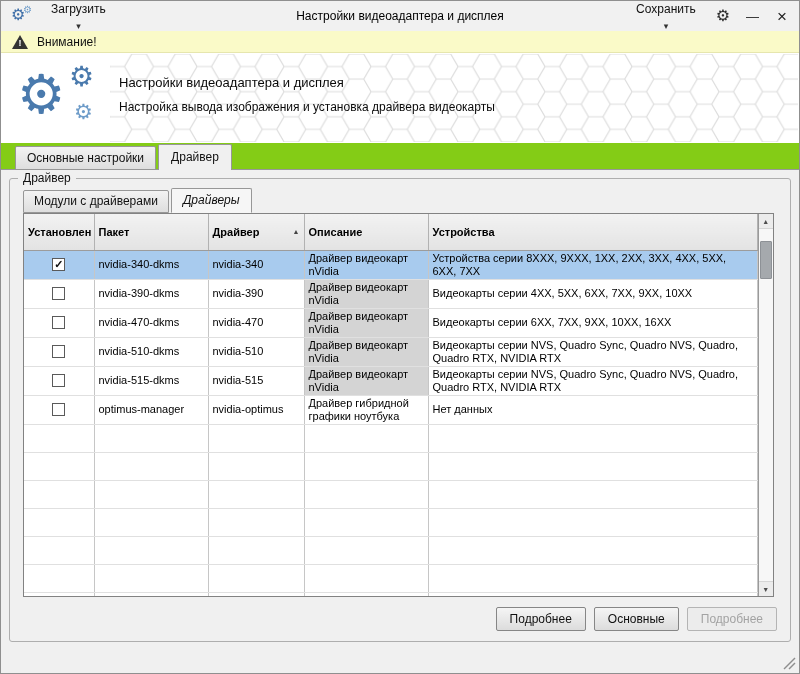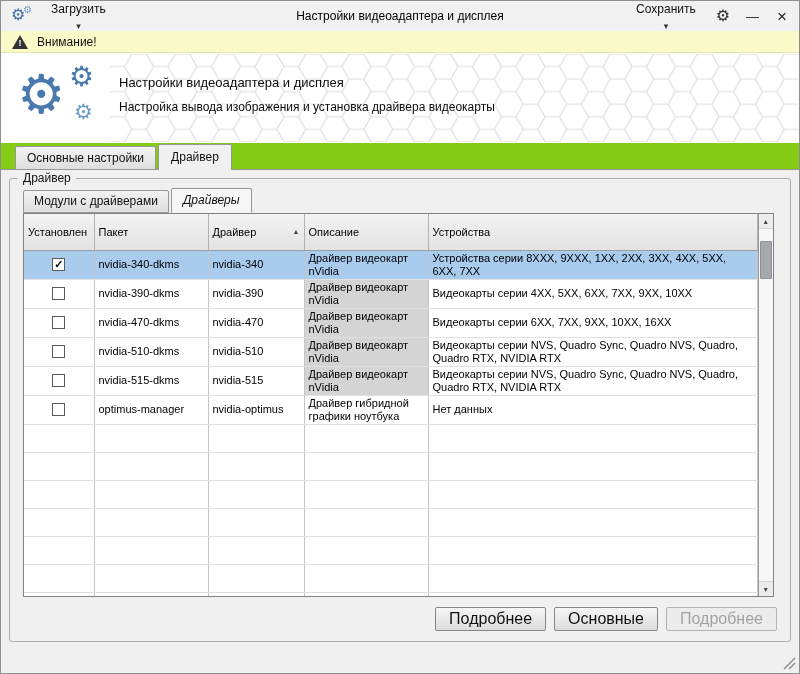--- a/index.html
+++ b/index.html
@@ -45,42 +45,42 @@
   .groupbox { height: 464px; border: 1px solid #aeaeae; border-radius: 3px; position: relative; padding: 0 13px; }
   .gb-label { position: absolute; top: -8px; left: 8px; background: #f0f0f0; padding: 0 5px; font-size: 12px; color: #111; }
 
   .inner-tabbar { display: flex; align-items: flex-end; margin-top: 10px; height: 24px; }
   .itab { font-size: 12px; color: #111; border: 1px solid #979797; border-radius: 2px 2px 0 0; background: linear-gradient(#f3f3f3, #dedede); padding: 3px 10px 4px; margin-right: 2px; white-space: nowrap; }
   .itab.active { background: #f6f6f6; border-bottom-color: #f6f6f6; padding: 4px 11px 5px; font-style: italic; }
 
   
   .tablewrap { width: 751px; height: 384px; border: 1px solid #828282; background: #ffffff; display: flex; overflow: hidden; }
   table { border-collapse: collapse; table-layout: fixed; width: 733px; font-size: 11px; color: #000; }
-  th { background: linear-gradient(#f2f2f2, #e3e3e3); border-right: 1px solid #b2b2b2; border-bottom: 1px solid #9c9c9c; font-weight: normal; text-align: left; padding: 3px 4px; height: 36px; font-size: 11px; white-space: nowrap; overflow: hidden; }
+  th { background: linear-gradient(#f2f2f2, #e3e3e3); border-right: 1px solid #b2b2b2; border-bottom: 1px solid #9c9c9c; font-weight: bold; text-align: left; padding: 3px 4px; height: 36px; font-size: 11px; white-space: nowrap; overflow: hidden; }
   th .thx { display: flex; justify-content: space-between; align-items: center; gap: 2px; }
   .sort-arrow { font-size: 7px; color: #444; }
   td { border-right: 1px solid #c6c6c6; border-bottom: 1px solid #e0e0e0; padding: 1px 4px; height: 28px; vertical-align: middle; line-height: 13px; overflow: hidden; }
   td.c-check { text-align: center; }
   tr.selected td { background: #a8cbee; }
   td.gray { background: #d4d4d4; }
   .cb { width: 13px; height: 13px; border: 1px solid #5a5a5a; background: #fff; display: inline-flex; align-items: center; justify-content: center; vertical-align: middle; }
   .cb span { font-size: 11px; font-weight: bold; line-height: 1; color: #111; }
   tr.selected .cb { background: #fff; }
 
   
   .vscroll { width: 16px; border-left: 1px solid #9a9a9a; background: #f3f3f3; display: flex; flex-direction: column; }
   .sbtn { height: 15px; display: flex; align-items: center; justify-content: center; font-size: 7px; color: #4d4d4d; background: #ececec; }
   .sbtn.up { border-bottom: 1px solid #d5d5d5; }
   .sbtn.down { border-top: 1px solid #d5d5d5; }
   .strack { flex: 1; position: relative; background: #f7f7f7; }
   .sthumb { position: absolute; left: 1px; right: 1px; top: 12px; height: 38px; background: #a5a9ad; border: 1px solid #8d9196; border-radius: 1px; }
 
   
   .btnrow { display: flex; justify-content: flex-end; gap: 8px; margin-top: 10px; }
-  .btn { min-width: 84px; height: 24px; font-family: "Liberation Sans", sans-serif; font-size: 16px; color: #111; border: 1px solid #868686; border-radius: 2px; background: linear-gradient(#f5f5f5, #dcdcdc); padding: 0 13px; display: inline-flex; align-items: center; justify-content: center; }
+  .btn { min-width: 84px; height: 24px; font-family: "Liberation Sans", sans-serif; font-size: 12px; color: #111; border: 1px solid #868686; border-radius: 2px; background: linear-gradient(#f5f5f5, #dcdcdc); padding: 0 13px; display: inline-flex; align-items: center; justify-content: center; }
   .btn.disabled { color: #a3a3a3; border-color: #b4b4b4; background: #ececec; }
 
   
   .statusbar { height: 24px; position: relative; background: #f0f0f0; }
   .grip { position: absolute; right: 3px; bottom: 3px; }
 </style>
 </head>
 <body>
 
 <div class="window">

